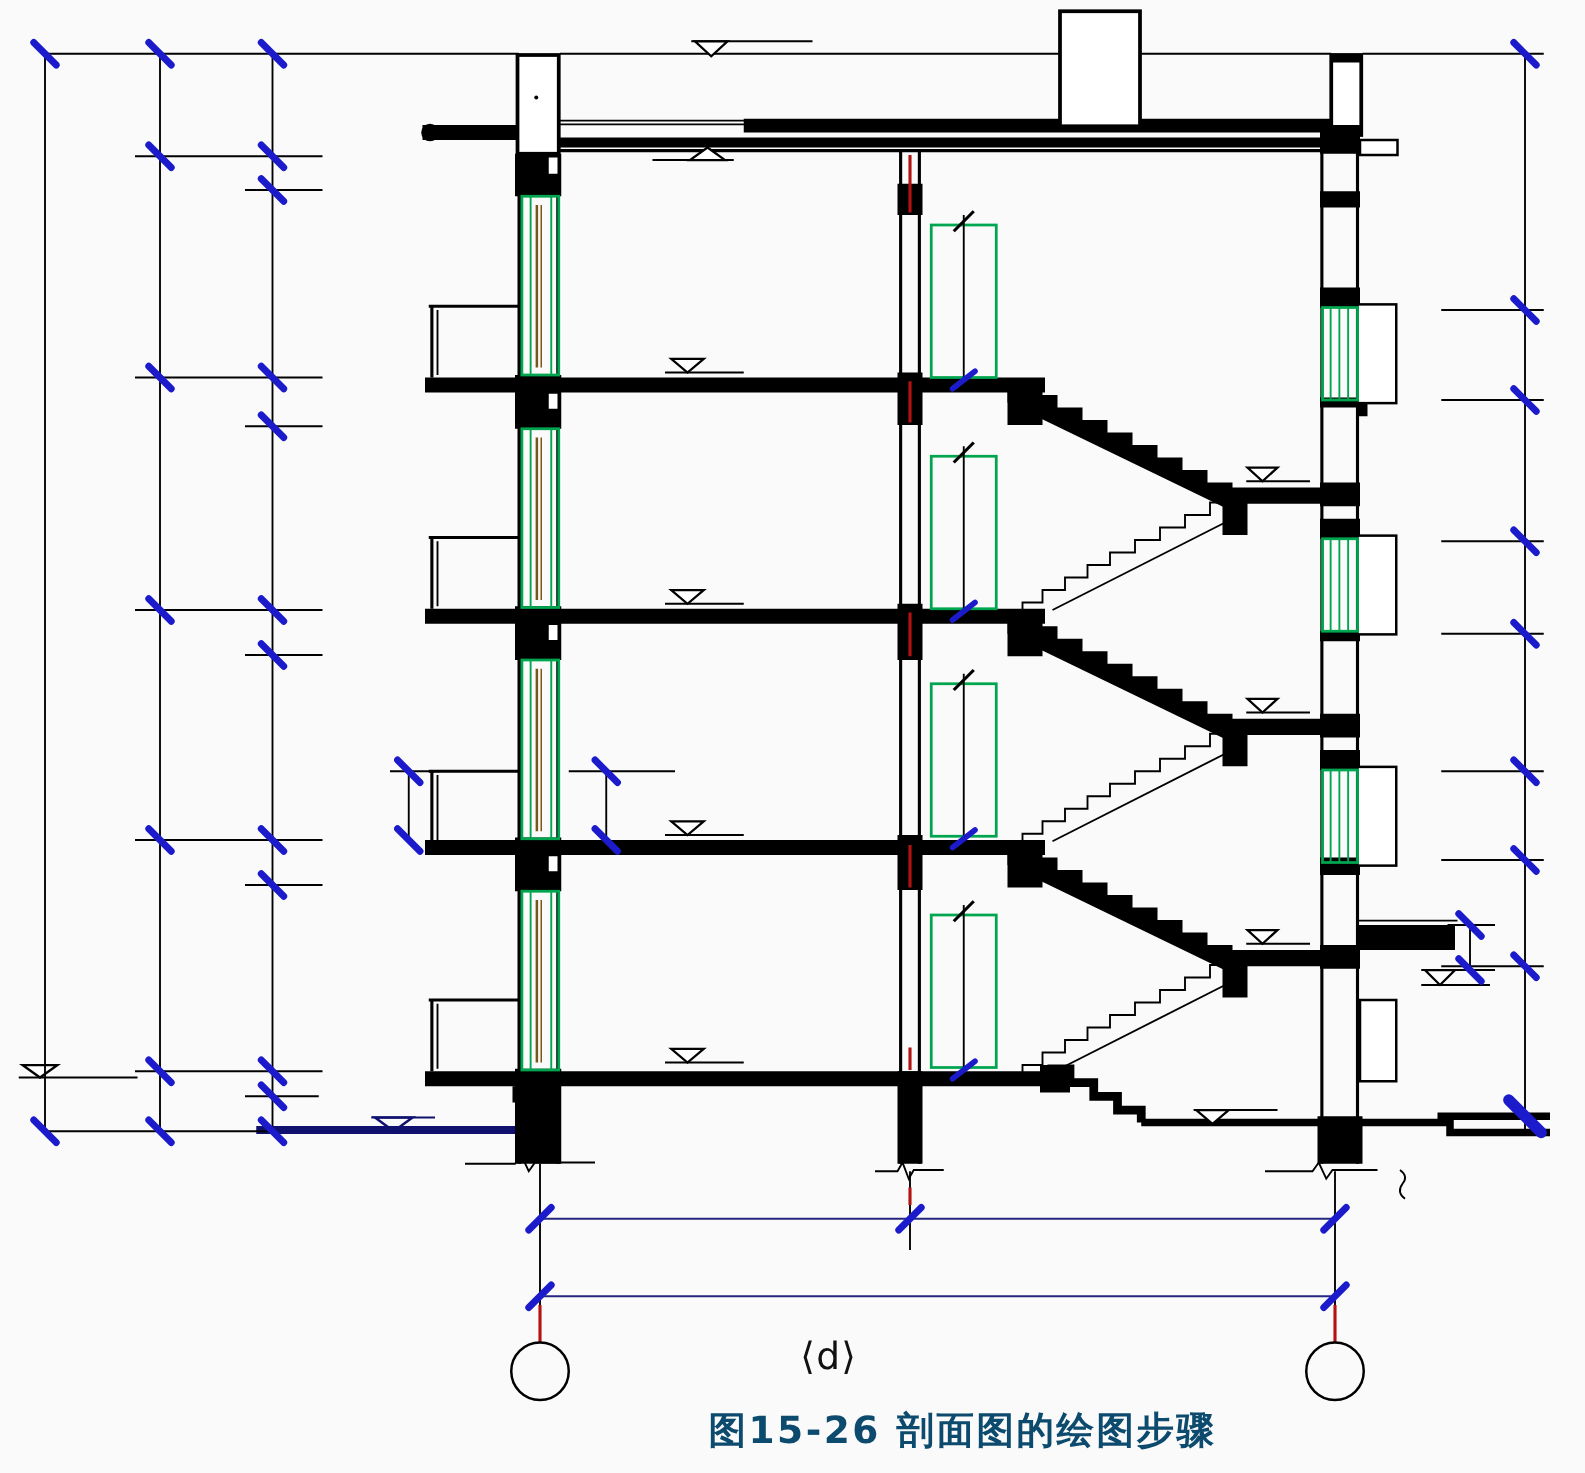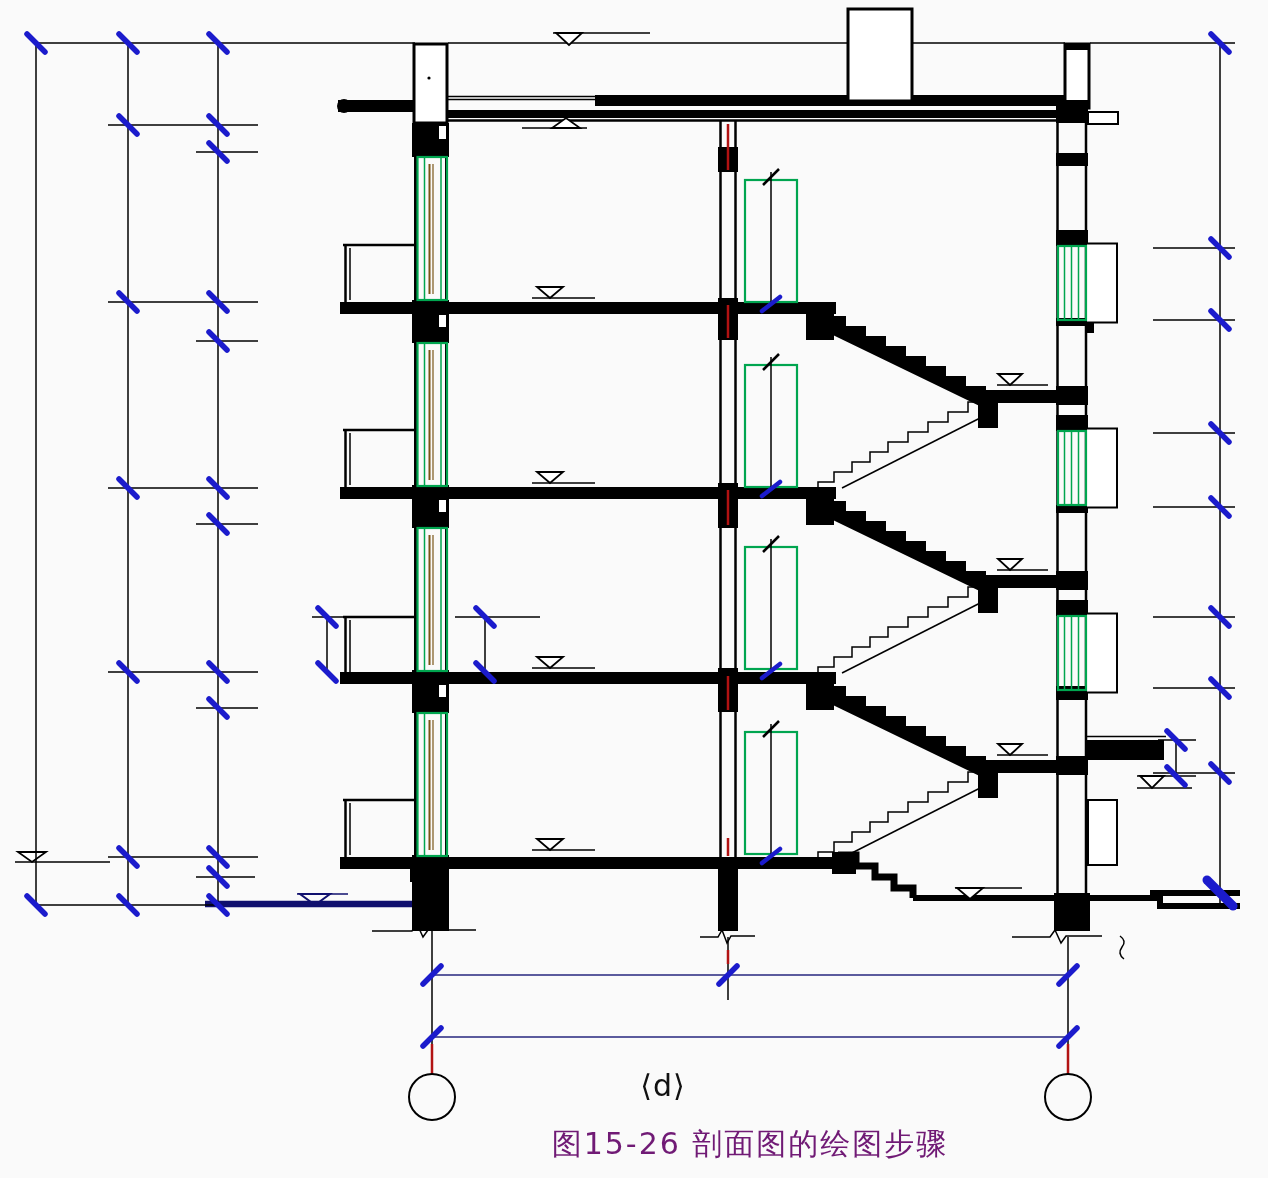--- a/index.html
+++ b/index.html
@@ -25,22 +25,22 @@
   .tick-sm{stroke:var(--c-dimension-tick-blue,#1a1acc);stroke-width:4.5;stroke-linecap:round;}
   .dimnavy{stroke:var(--c-dimension-line-navy,#26267e);fill:none;stroke-width:1.6;}
   .gnavy{stroke:var(--c-ground-line-navy,#0e0e6e);fill:none;stroke-width:6.5;}
   .gnavy-thin{stroke:var(--c-ground-line-navy,#0e0e6e);fill:none;stroke-width:1.6;}
   .gnavy-tri{fill:none;stroke:var(--c-ground-line-navy,#0e0e6e);stroke-width:2;}
   .gblk{stroke:var(--c-line-black,#000);fill:none;stroke-width:6;}
   .step-cut{stroke:var(--c-line-black,#000);fill:none;stroke-width:7;stroke-linejoin:miter;}
   .bubble{fill:none;stroke:var(--c-line-black,#000);stroke-width:2;}
   .panel-label{position:absolute;left:593px;top:1068px;width:140px;text-align:center;
       font-size:30px;color:#111;letter-spacing:1px;}
-  .caption{position:absolute;left:480px;top:1124px;width:540px;text-align:center;
-      font-size:30px;color:#701a75;letter-spacing:2px;}
+  .caption{position:absolute;left:500px;top:1124px;width:540px;text-align:center;
+      font-size:30px;color:#0c4a6e;letter-spacing:2px;font-weight:bold;}
 </style>
 </head>
 <body>
 
 <div class="stage">
 <svg width="1268" height="1178" viewBox="0 0 1268 1178">
 
   <defs>
 
     <g id="story-unit">

